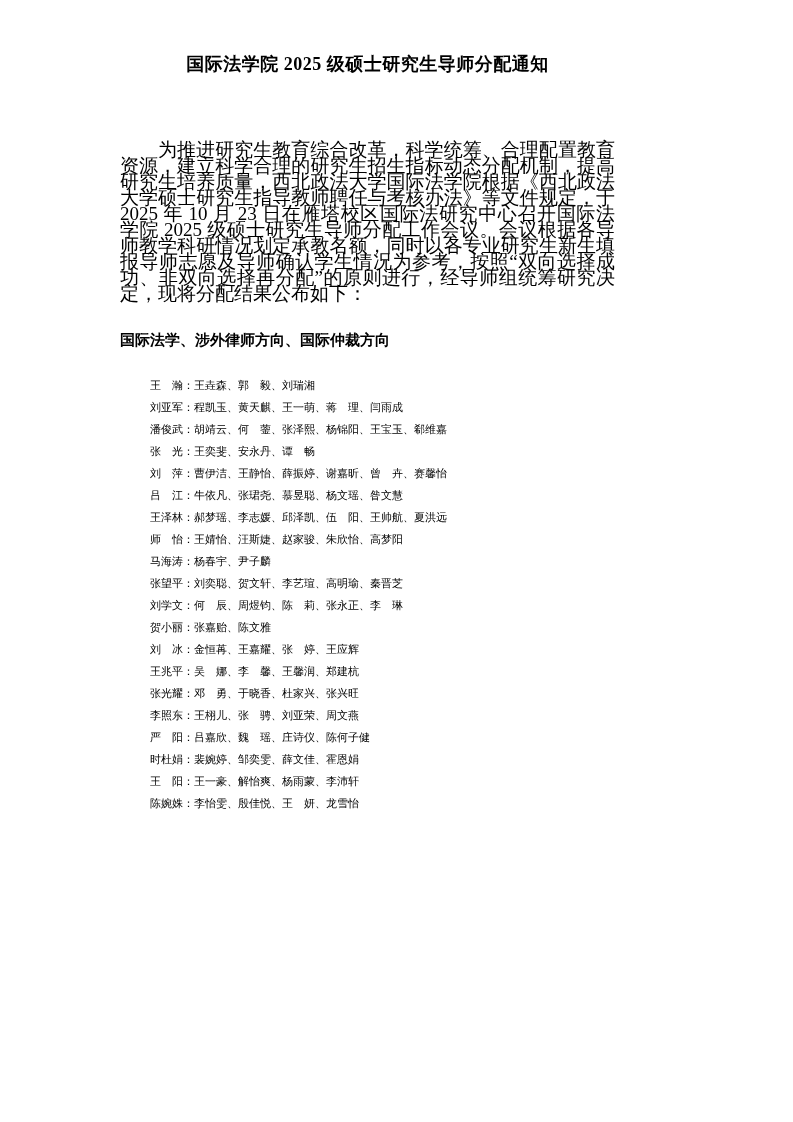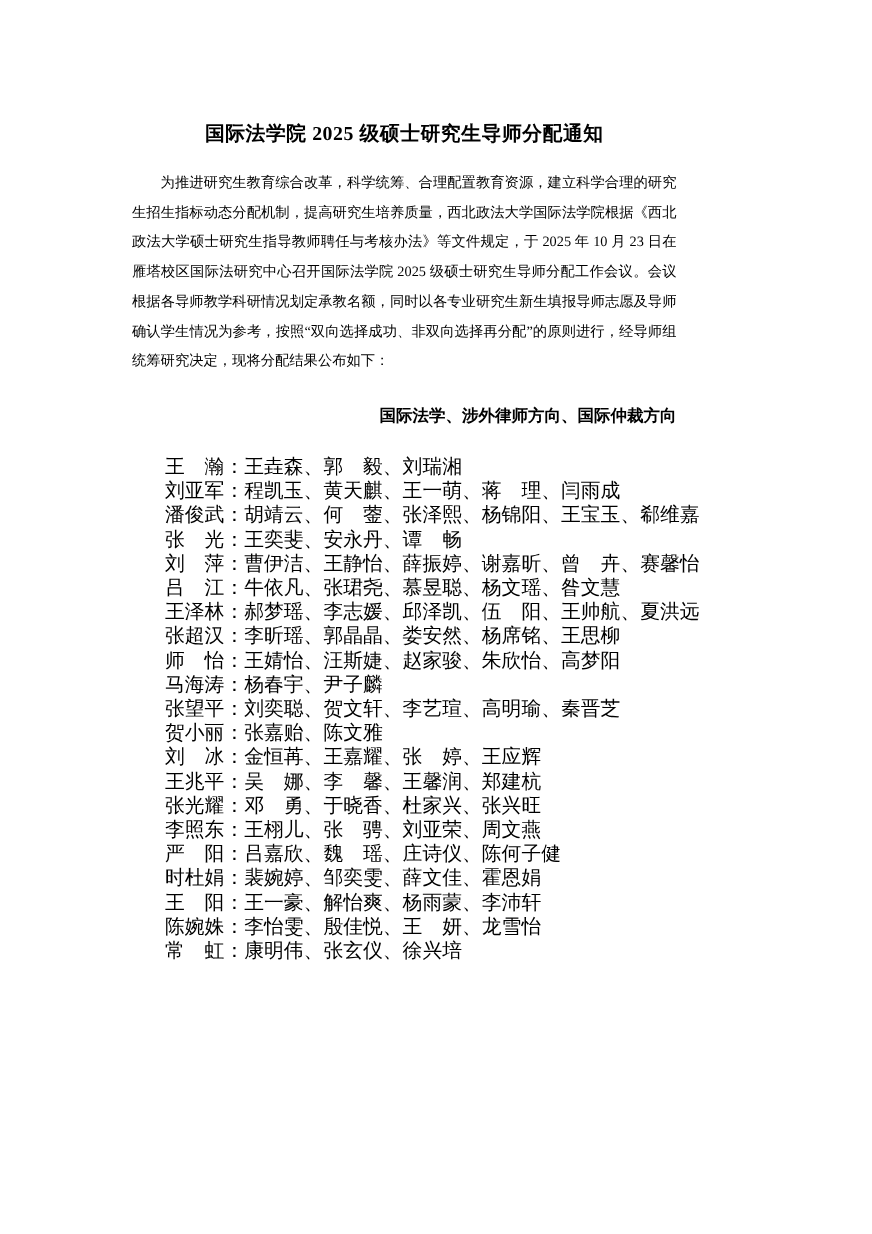--- a/index.html
+++ b/index.html
@@ -8,49 +8,49 @@
     background: #ffffff;
   }
   .page {
     position: relative;
     width: 735px;
     height: 1122px;
     box-sizing: border-box;
     background: #ffffff;
     color: #000000;
     font-family: "Liberation Serif", "DejaVu Serif", serif;
-    padding: 108px 120px 0 120px;
+    padding: 51px 120px 0 120px;
     overflow: hidden;
   }
   .doc-title {
     font-size: 18px;
     font-weight: bold;
     text-align: center;
     margin: 0;
     line-height: 27px;
     letter-spacing: 0.5px;
   }
   .intro {
-    margin: 17px 0 0 0;
-    font-size: 13px;
-    line-height: 27px;
+    margin: 64px 0 0 0;
+    font-size: 19px;
+    line-height: 16px;
     text-align: justify;
     text-indent: 2em;
     word-break: break-all;
   }
   .section-heading {
     margin: 27px 0 0 0;
     font-size: 15px;
     font-weight: bold;
-    text-align: right;
+    text-align: left;
     line-height: 22px;
   }
   .assignment-list {
     margin: 23px 0 0 30px;
-    font-size: 18px;
+    font-size: 11px;
     line-height: 22px;
   }
   .assignment-row {
     white-space: nowrap;
   }
 </style>
 </head>
 <body>
 
 <div class="page">
@@ -61,28 +61,27 @@
   <h2 class="section-heading">国际法学、涉外律师方向、国际仲裁方向</h2>
 
   <div class="assignment-list" id="assignment-list">
       <div class="assignment-row"><span>王　瀚</span><span>：</span><span>王垚森、郭　毅、刘瑞湘</span></div>
       <div class="assignment-row"><span>刘亚军</span><span>：</span><span>程凯玉、黄天麒、王一萌、蒋　理、闫雨成</span></div>
       <div class="assignment-row"><span>潘俊武</span><span>：</span><span>胡靖云、何　蓥、张泽熙、杨锦阳、王宝玉、郗维嘉</span></div>
       <div class="assignment-row"><span>张　光</span><span>：</span><span>王奕斐、安永丹、谭　畅</span></div>
       <div class="assignment-row"><span>刘　萍</span><span>：</span><span>曹伊洁、王静怡、薛振婷、谢嘉昕、曾　卉、赛馨怡</span></div>
       <div class="assignment-row"><span>吕　江</span><span>：</span><span>牛依凡、张珺尧、慕昱聪、杨文瑶、昝文慧</span></div>
       <div class="assignment-row"><span>王泽林</span><span>：</span><span>郝梦瑶、李志媛、邱泽凯、伍　阳、王帅航、夏洪远</span></div>
-      <div class="assignment-row"><span>张超汉</span><span>：</span><span>李昕瑶、郭晶晶、娄安然、杨席铭、王思柳</span></div>
       <div class="assignment-row"><span>师　怡</span><span>：</span><span>王婧怡、汪斯婕、赵家骏、朱欣怡、高梦阳</span></div>
       <div class="assignment-row"><span>马海涛</span><span>：</span><span>杨春宇、尹子麟</span></div>
       <div class="assignment-row"><span>张望平</span><span>：</span><span>刘奕聪、贺文轩、李艺瑄、高明瑜、秦晋芝</span></div>
+      <div class="assignment-row"><span>刘学文</span><span>：</span><span>何　辰、周煜钧、陈　莉、张永正、李　琳</span></div>
       <div class="assignment-row"><span>贺小丽</span><span>：</span><span>张嘉贻、陈文雅</span></div>
       <div class="assignment-row"><span>刘　冰</span><span>：</span><span>金恒苒、王嘉耀、张　婷、王应辉</span></div>
       <div class="assignment-row"><span>王兆平</span><span>：</span><span>吴　娜、李　馨、王馨润、郑建杭</span></div>
       <div class="assignment-row"><span>张光耀</span><span>：</span><span>邓　勇、于晓香、杜家兴、张兴旺</span></div>
       <div class="assignment-row"><span>李照东</span><span>：</span><span>王栩儿、张　骋、刘亚荣、周文燕</span></div>
       <div class="assignment-row"><span>严　阳</span><span>：</span><span>吕嘉欣、魏　瑶、庄诗仪、陈何子健</span></div>
       <div class="assignment-row"><span>时杜娟</span><span>：</span><span>裴婉婷、邹奕雯、薛文佳、霍恩娟</span></div>
       <div class="assignment-row"><span>王　阳</span><span>：</span><span>王一豪、解怡爽、杨雨蒙、李沛轩</span></div>
       <div class="assignment-row"><span>陈婉姝</span><span>：</span><span>李怡雯、殷佳悦、王　妍、龙雪怡</span></div>
-      <div class="assignment-row"><span>常　虹</span><span>：</span><span>康明伟、张玄仪、徐兴培</span></div>
     </div>
 </div>
 
 </body></html>

